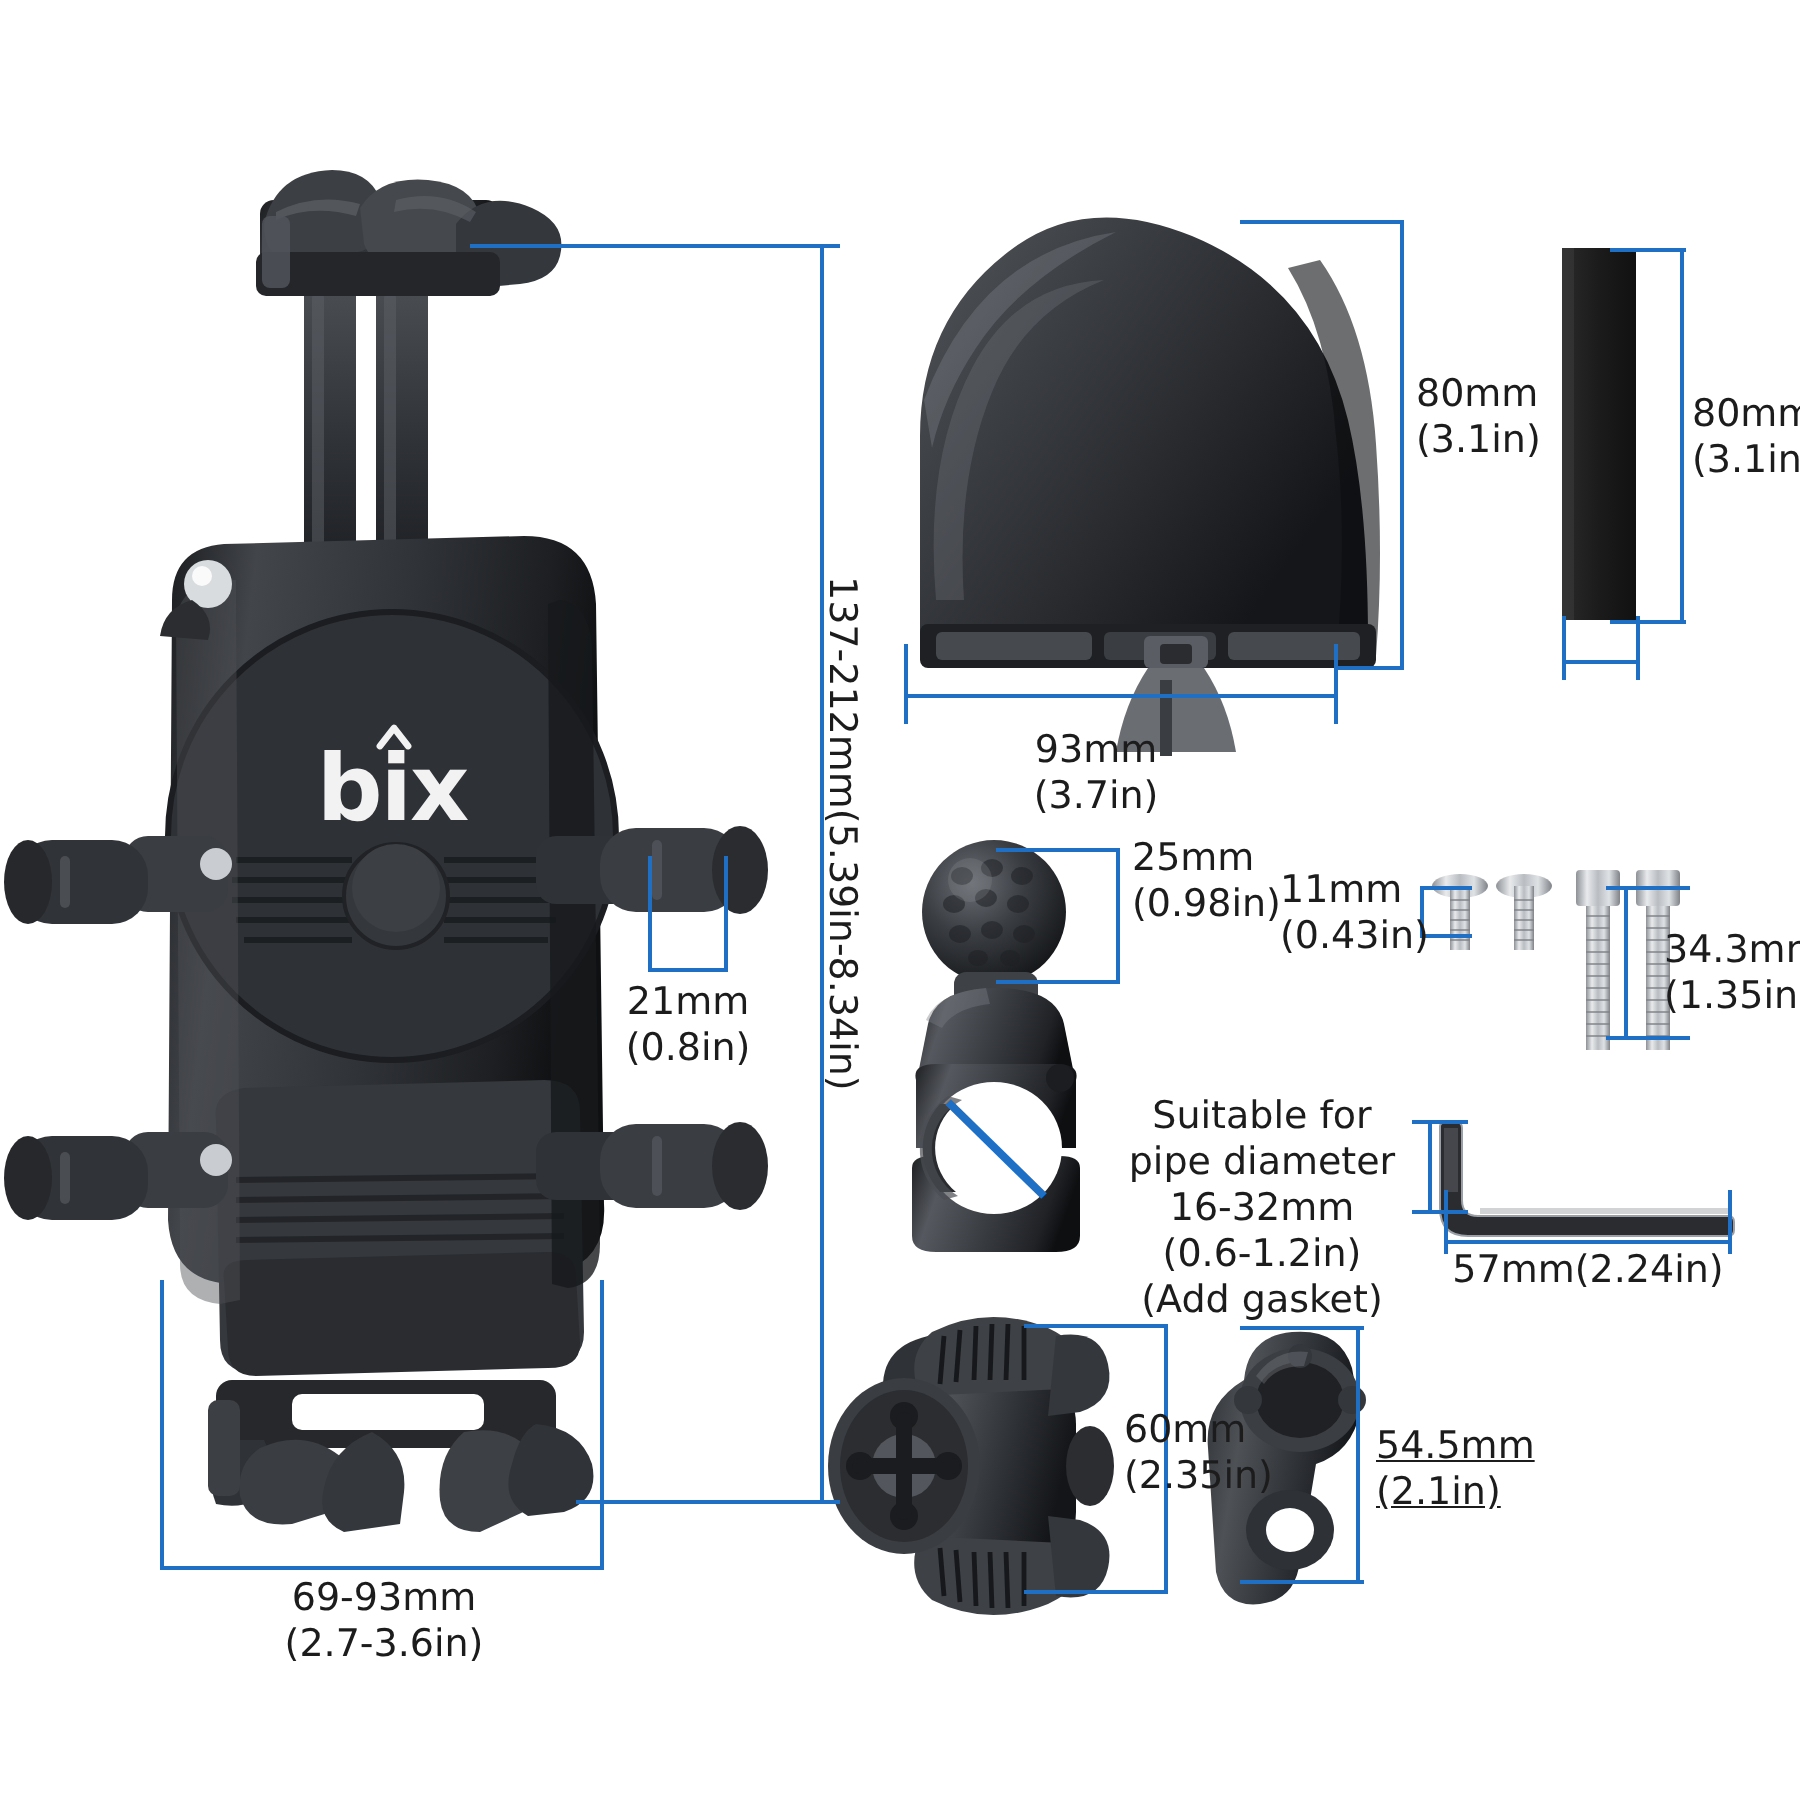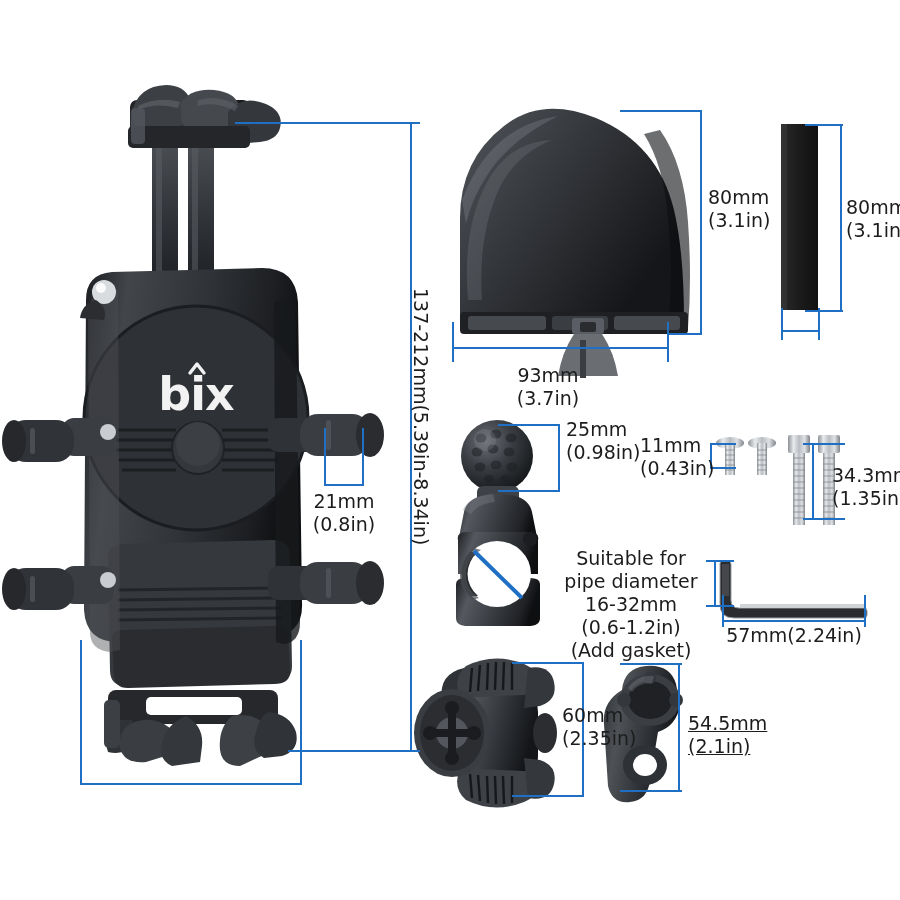--- a/index.html
+++ b/index.html
@@ -417,20 +417,22 @@
   <div class="bline h" style="left:620px; top:790px; width:62px;"></div>
   <div class="bline v" style="left:678px; top:663px; height:129px;"></div>
 
   <svg class="svg-layer" width="900" height="900" viewBox="0 0 900 900" style="pointer-events:none;">
     <text x="196" y="410" fill="#f2f2f2" font-family="DejaVu Sans, Liberation Sans, sans-serif" font-size="46" font-weight="700" text-anchor="middle" letter-spacing="-1">bix</text>
     <path d="M190 373 l7 -9 l7 9" fill="none" stroke="#f2f2f2" stroke-width="3.4" stroke-linecap="round" stroke-linejoin="round"></path>
   </svg>
 
   <div class="dim-label vert" style="left:432px; top:288px;">137-212mm(5.39in-8.34in)</div>
 
+  <div class="dim-label center" style="left:112px; top:788px; width:160px;">69-93mm
+(2.7-3.6in)</div>
 
   <div class="dim-label center" style="left:292px; top:490px; width:104px;text-align:center;">21mm
 (0.8in)</div>
 
   <div class="dim-label" style="left:708px; top:186px;">80mm
 (3.1in)</div>
 
   <div class="dim-label center" style="left:488px; top:364px; width:120px;">93mm
 (3.7in)</div>
 

